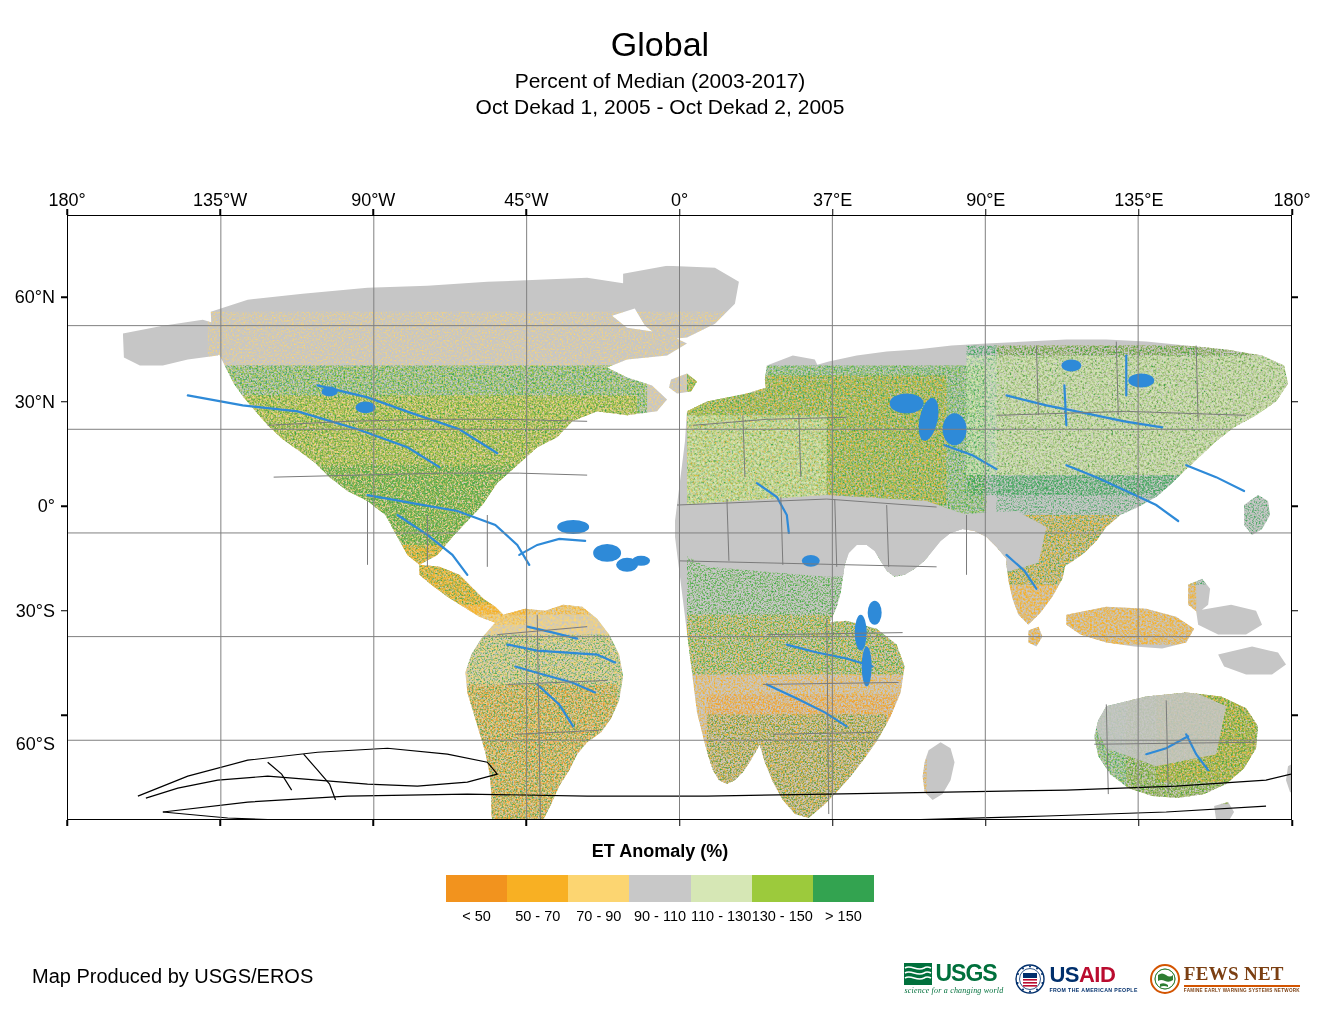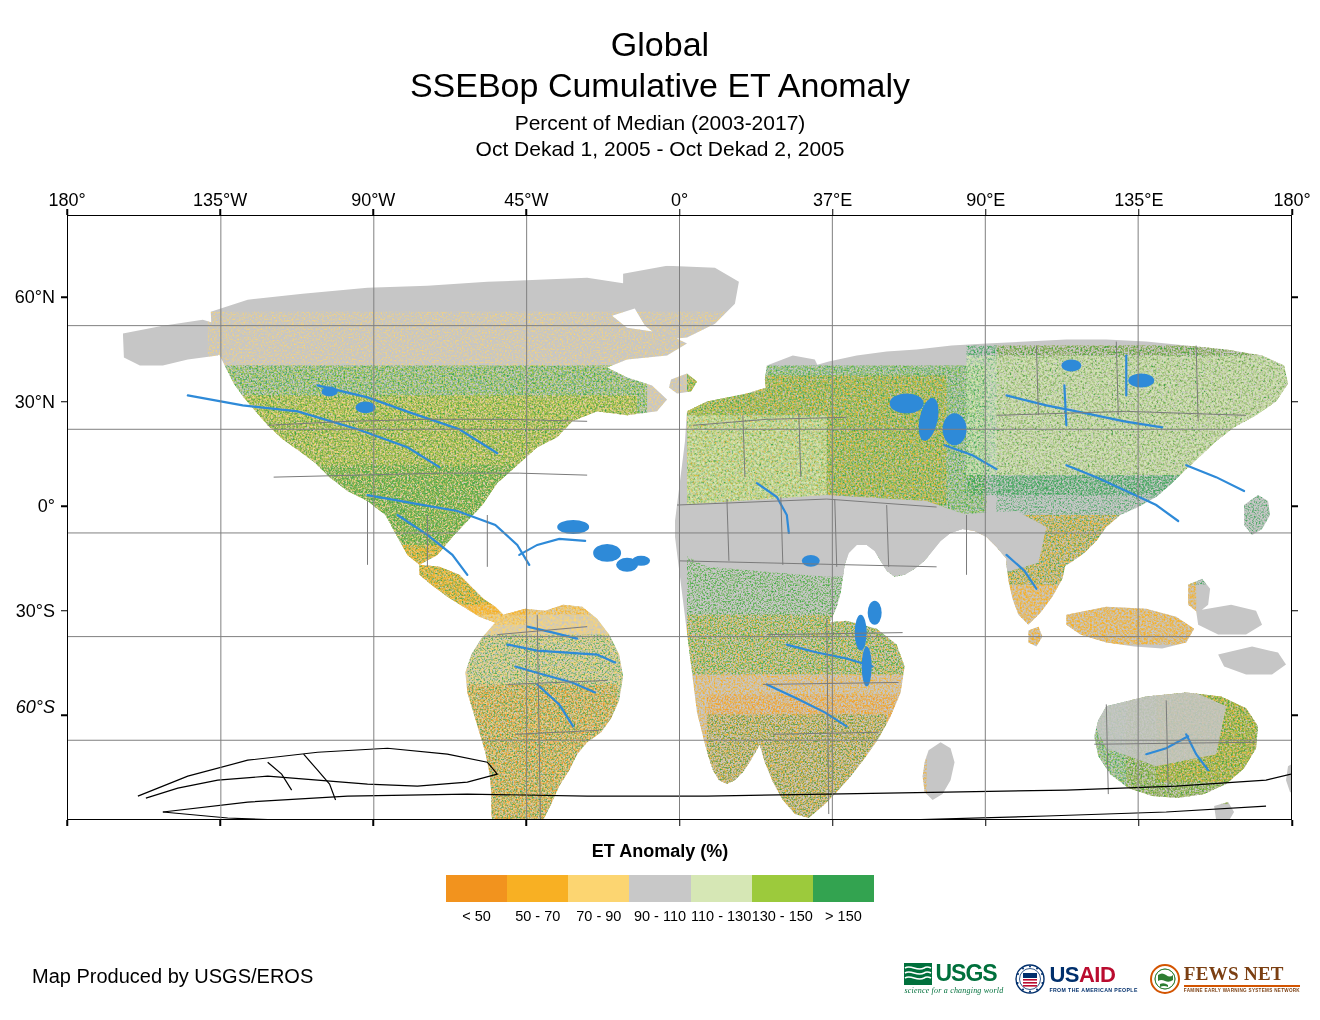--- a/index.html
+++ b/index.html
@@ -203,21 +203,20 @@
   .fews-tag {
     font-size: 4.6px; color: #7B3F12; letter-spacing: 0.3px;
     line-height: 6px; margin-top: 1px; font-weight: bold;
   }
 </style>
 </head>
 <body>
 
 <div id="title-block">
   <div id="title-line-1">Global</div>
-  <div id="title-line-2">SSEBop Cumulative ET Anomaly</div>
   <div id="subtitle-1">Percent of Median (2003-2017)</div>
   <div id="subtitle-2">Oct Dekad 1, 2005 - Oct Dekad 2, 2005</div>
 </div>
 
 <div id="map-area">
   <div id="map-frame">
     <svg id="map-svg" viewBox="0 0 1225 605" preserveAspectRatio="none">
       <defs>
 
         <filter id="spk" x="0" y="0" width="100%" height="100%">
@@ -510,21 +509,21 @@
       <div class="tick-right" style="top: 82.2465px;"></div>
       <div class="axis-label lat-label" style="top: 186.797px;">30°N</div>
       <div class="tick-left" style="top: 186.797px;"></div>
       <div class="tick-right" style="top: 186.797px;"></div>
       <div class="axis-label lat-label" style="top: 291.348px;">0°</div>
       <div class="tick-left" style="top: 291.348px;"></div>
       <div class="tick-right" style="top: 291.348px;"></div>
       <div class="axis-label lat-label" style="top: 395.899px;">30°S</div>
       <div class="tick-left" style="top: 395.899px;"></div>
       <div class="tick-right" style="top: 395.899px;"></div>
-      <div class="axis-label lat-label" style="top: 492px; font-style: italic;">60°S</div>
+      <div class="axis-label lat-label" style="top: 529px;">60°S</div>
       <div class="tick-left" style="top: 500.449px;"></div>
       <div class="tick-right" style="top: 500.449px;"></div>
     </div>
 </div>
 
 <div id="legend">
   <div id="legend-title">ET Anomaly (%)</div>
   <div id="legend-bar-wrap">
       <div class="legend-swatch" style="background: rgb(242, 147, 30); width: 61.1429px;"></div>
       <div class="legend-swatch" style="background: rgb(248, 176, 35); width: 61.1429px;"></div>

